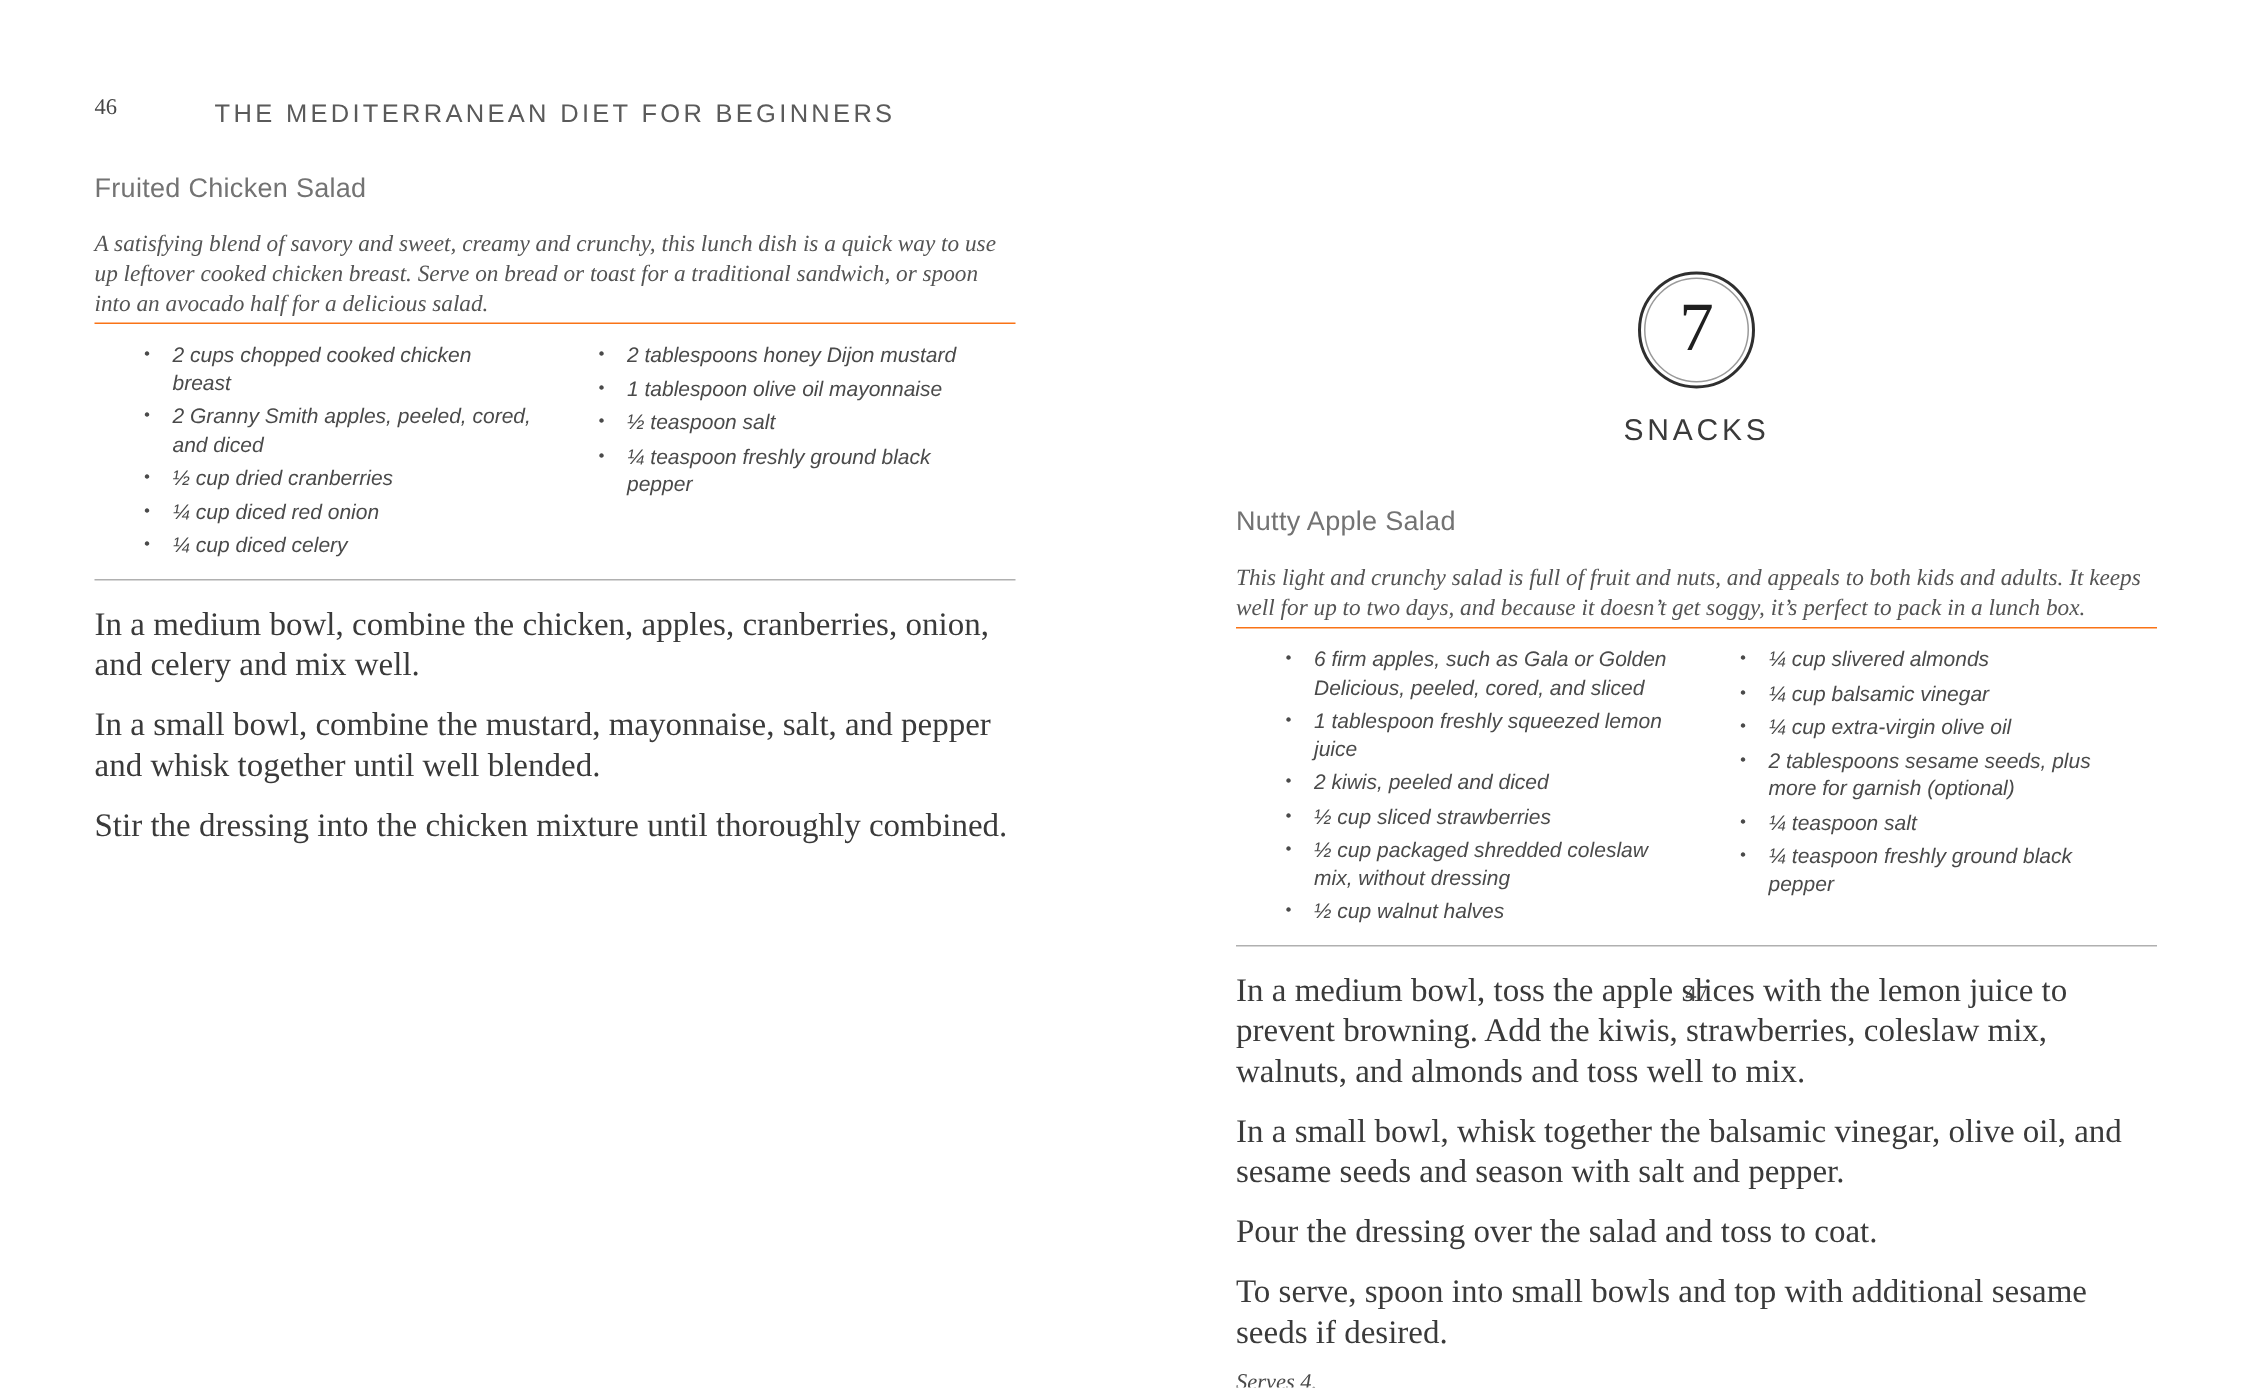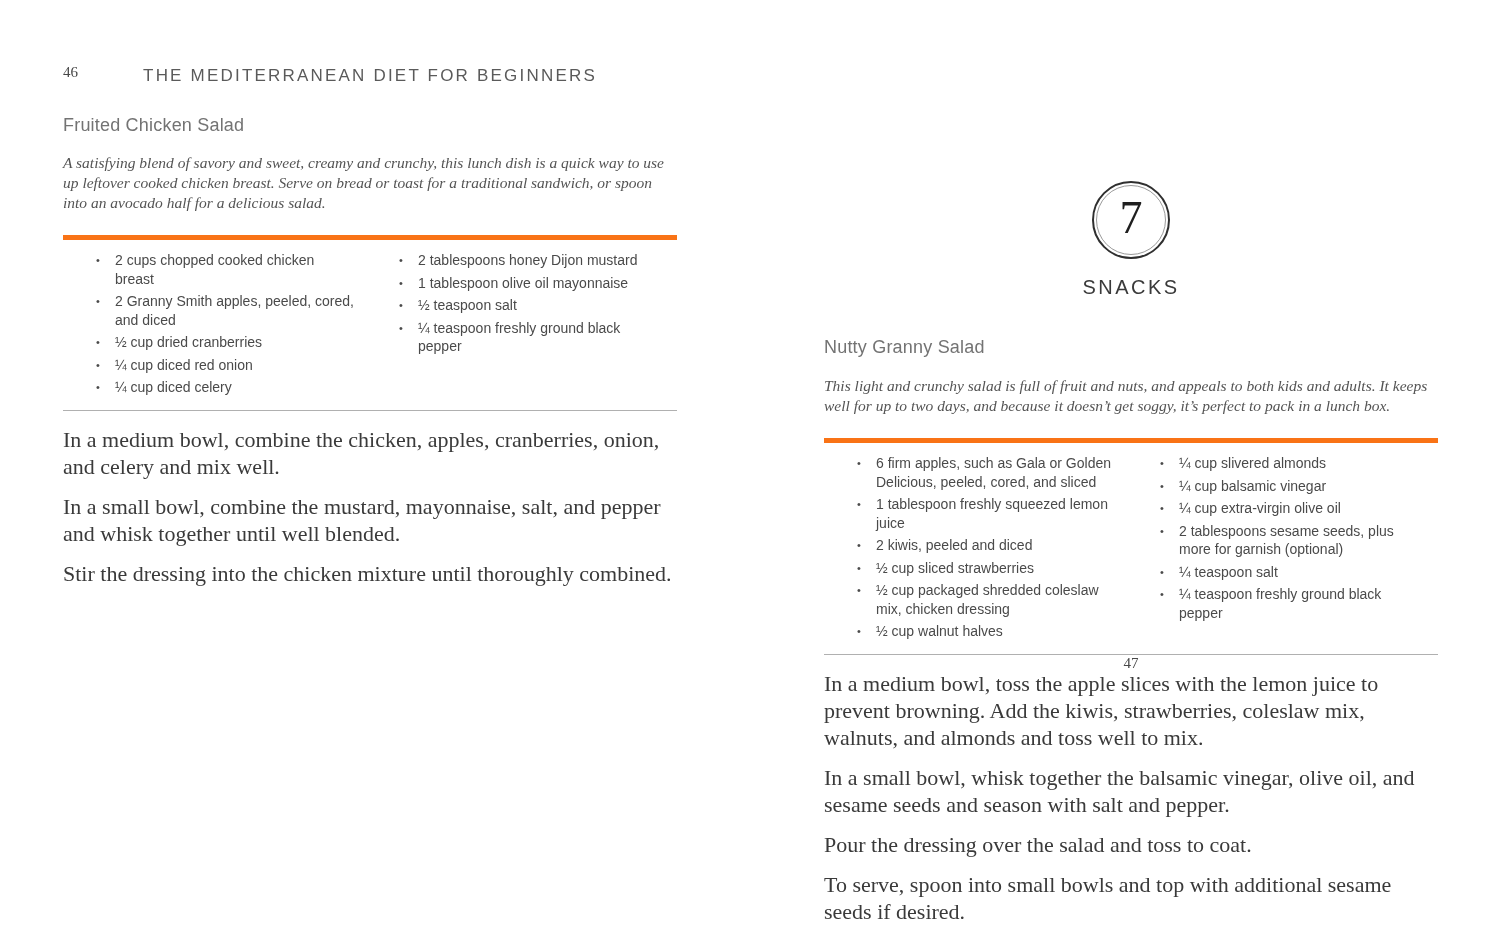--- a/index.html
+++ b/index.html
@@ -63,24 +63,25 @@
     font-style: italic;
     font-size: 15.5px;
     line-height: 20px;
     color: #545454;
     margin: 17px 0 0 0;
   }
 
   
   .ingredients {
     display: flex;
-    border-top: 5px solid #f97316;
+    border-top: 1px solid #f97316;
     border-bottom: 1px solid #b0b0b0;
-    margin-top: 22px;
+    margin-top: 2px;
     padding: 11px 0 13px 0;
+    font-style: italic;
   }
   .ing-col {
     list-style: none;
     margin: 0;
     padding: 0;
     width: 50%;
     box-sizing: border-box;
     font-size: 14px;
     line-height: 18.5px;
     color: #4a4a4a;
@@ -213,31 +214,31 @@
 
     <div class="chapter-mark">
       <div class="chapter-circle">
         <div class="chapter-circle-inner">
           <span class="chapter-number">7</span>
         </div>
       </div>
       <div class="chapter-title">SNACKS</div>
     </div>
 
-    <h1 class="recipe-title">Nutty Granny Salad</h1>
+    <h1 class="recipe-title">Nutty Apple Salad</h1>
 
     <p class="recipe-intro">This light and crunchy salad is full of fruit and nuts, and appeals to both kids and adults. It keeps well for up to two days, and because it doesn’t get soggy, it’s perfect to pack in a lunch box.</p>
 
     <div class="ingredients">
       <ul class="ing-col col1">
         <li>6 firm apples, such as Gala or Golden Delicious, peeled, cored, and sliced</li>
         <li>1 tablespoon freshly squeezed lemon juice</li>
         <li>2 kiwis, peeled and diced</li>
         <li>½ cup sliced strawberries</li>
-        <li>½ cup packaged shredded coleslaw mix, chicken dressing</li>
+        <li>½ cup packaged shredded coleslaw mix, without dressing</li>
         <li>½ cup walnut halves</li>
       </ul>
       <ul class="ing-col col2">
         <li>¼ cup slivered almonds</li>
         <li>¼ cup balsamic vinegar</li>
         <li>¼ cup extra-virgin olive oil</li>
         <li>2 tablespoons sesame seeds, plus more for garnish (optional)</li>
         <li>¼ teaspoon salt</li>
         <li>¼ teaspoon freshly ground black pepper</li>
       </ul>

